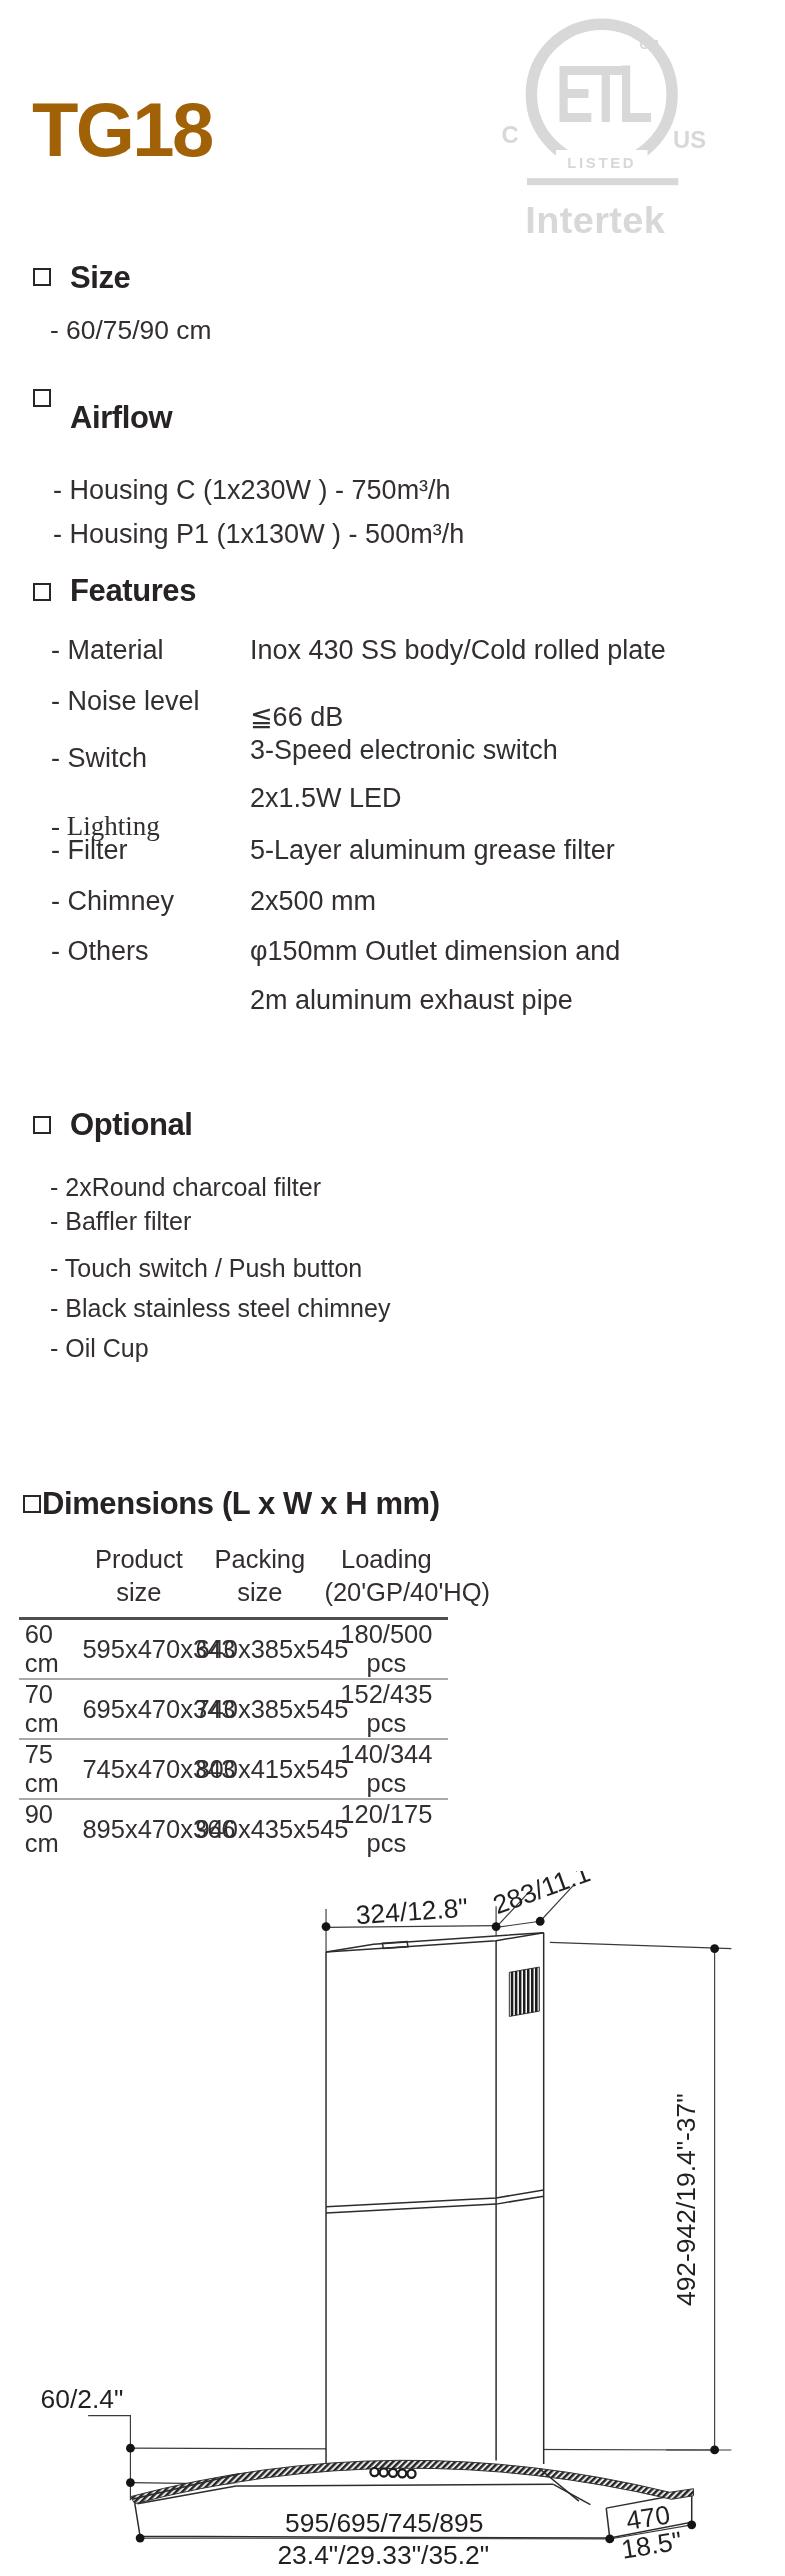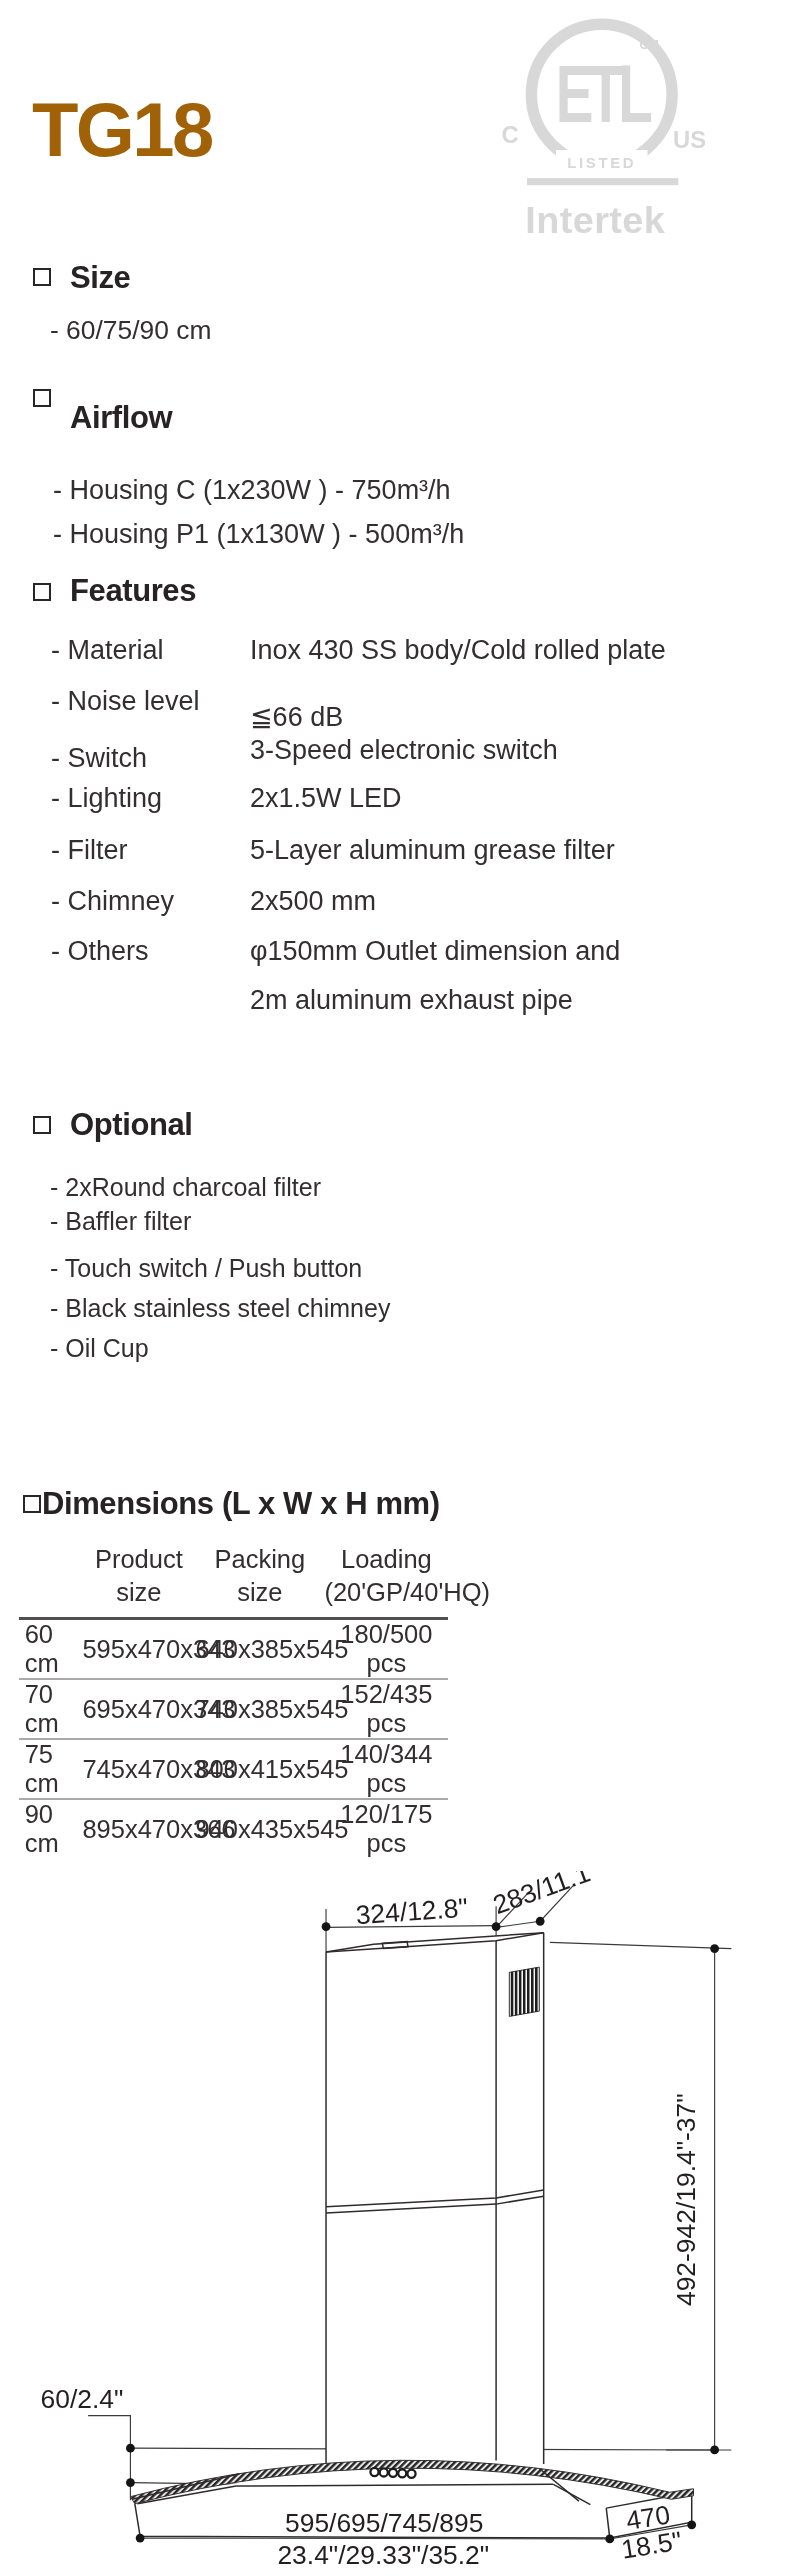--- a/index.html
+++ b/index.html
@@ -77,21 +77,21 @@
   <div class="chk" style="left:33px;top:583px;"></div>
   <div class="hdr" style="left:70px;top:575px;">Features</div>
 
   <div class="frow">
     <span class="lab" style="top:636px;">- Material</span>
     <span class="val" style="top:636px;">Inox 430 SS body/Cold rolled plate</span>
     <span class="lab" style="top:687px;">- Noise level</span>
     <span class="val" style="top:687px;margin-top:16px;">≦66 dB</span>
     <span class="lab" style="top:736px;margin-top:8px;">- Switch</span>
     <span class="val" style="top:736px;">3-Speed electronic switch</span>
-    <span class="lab" style="top:784px;">- Lighting</span>
+    <span class="lab" style="top:812px;font-family:Liberation Serif, serif;">- Lighting</span>
     <span class="val" style="top:784px;">2x1.5W LED</span>
     <span class="lab" style="top:836px;">- Filter</span>
     <span class="val" style="top:836px;">5-Layer aluminum grease filter</span>
     <span class="lab" style="top:887px;">- Chimney</span>
     <span class="val" style="top:887px;">2x500 mm</span>
     <span class="lab" style="top:937px;">- Others</span>
     <span class="val" style="top:937px;">φ150mm Outlet dimension and</span>
     <span class="val" style="top:986px;">2m aluminum exhaust pipe</span>
   </div>
 

